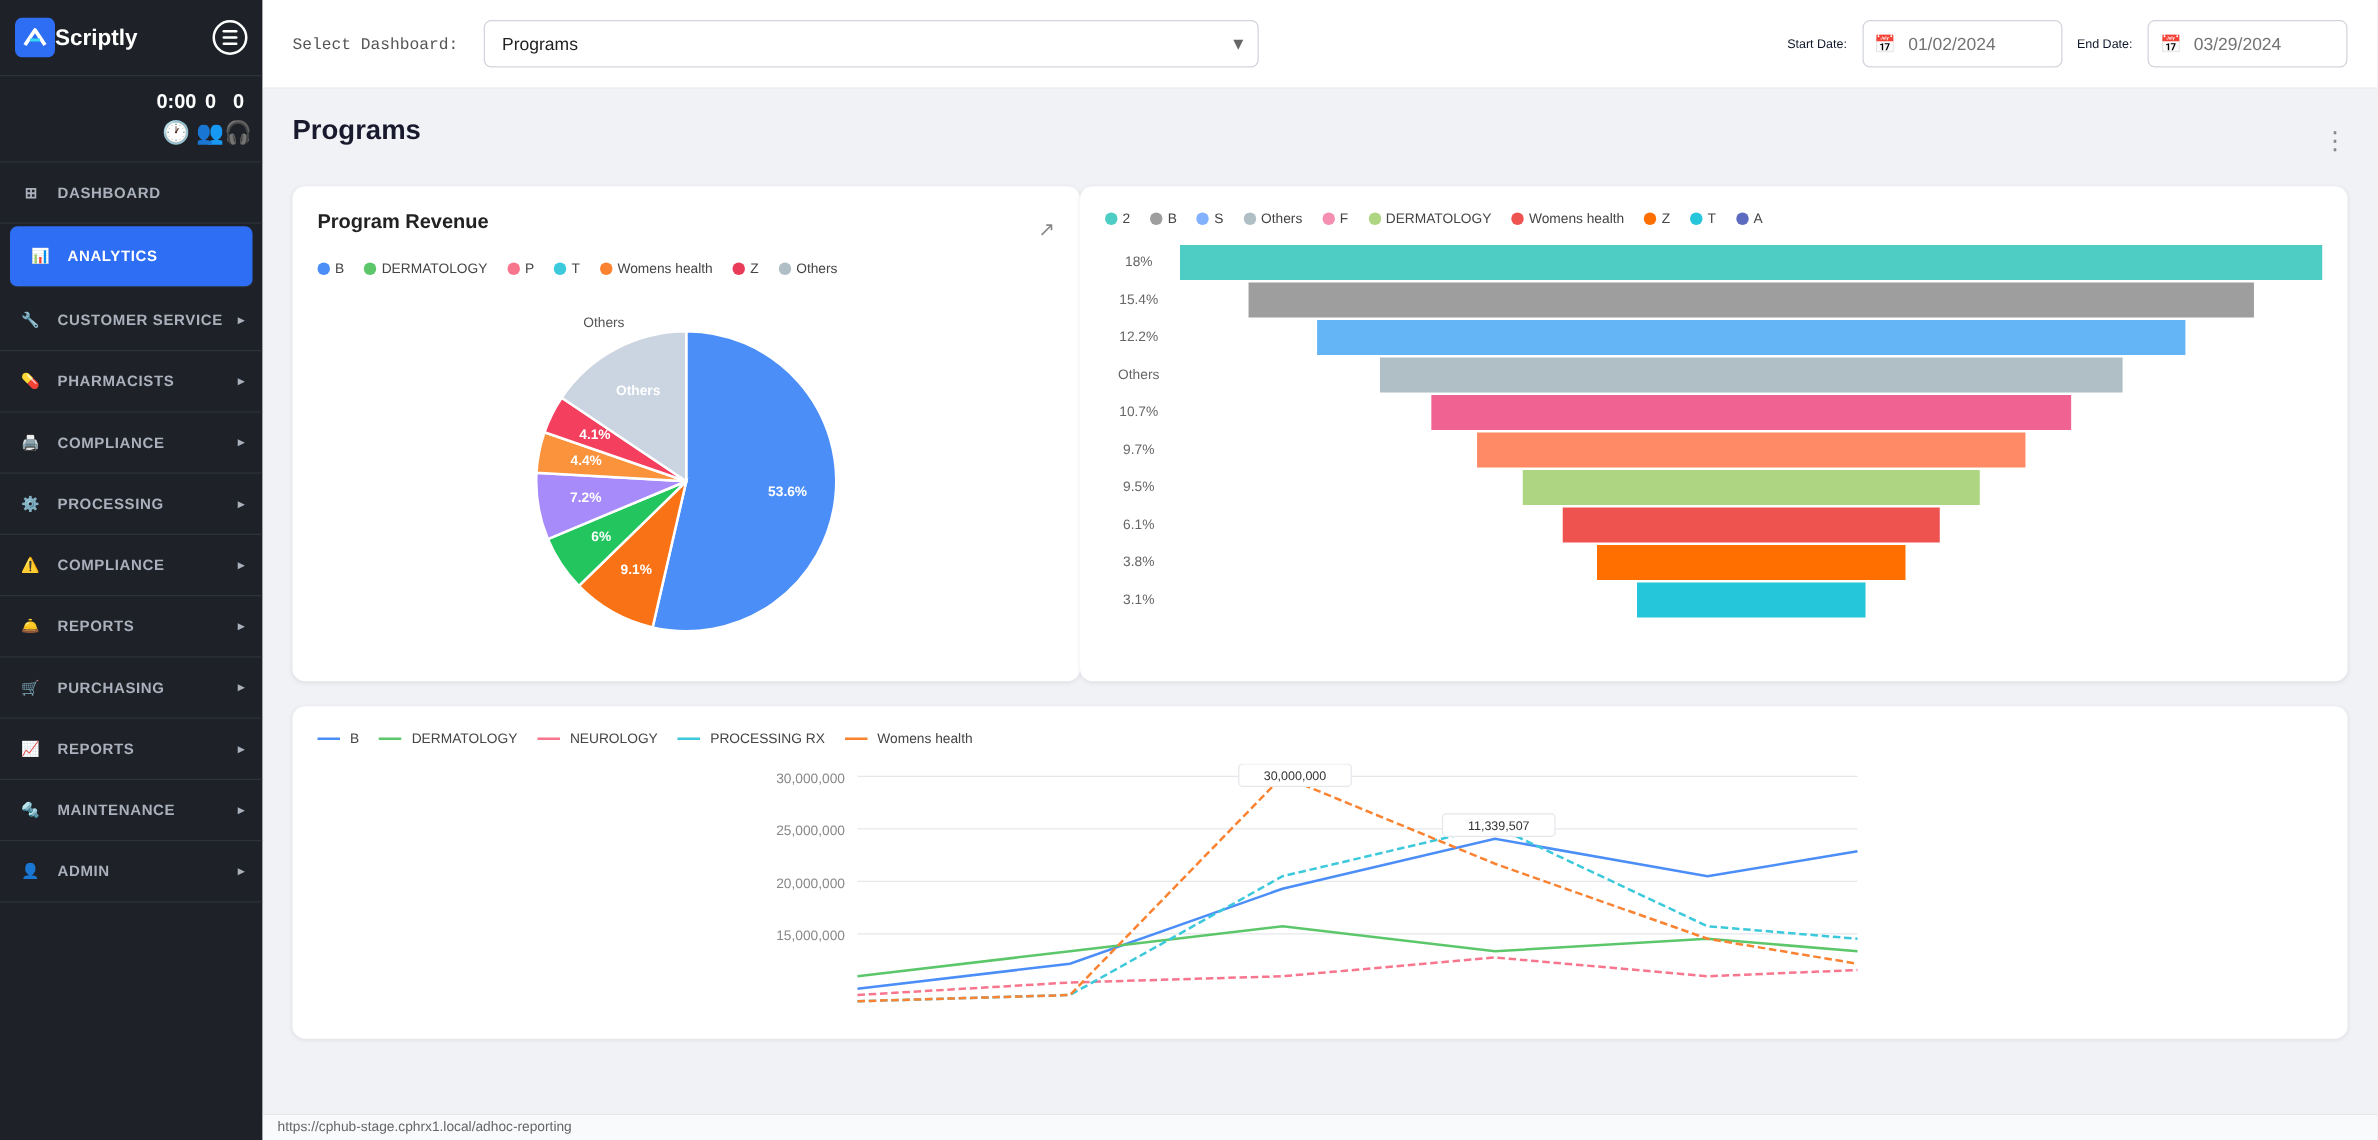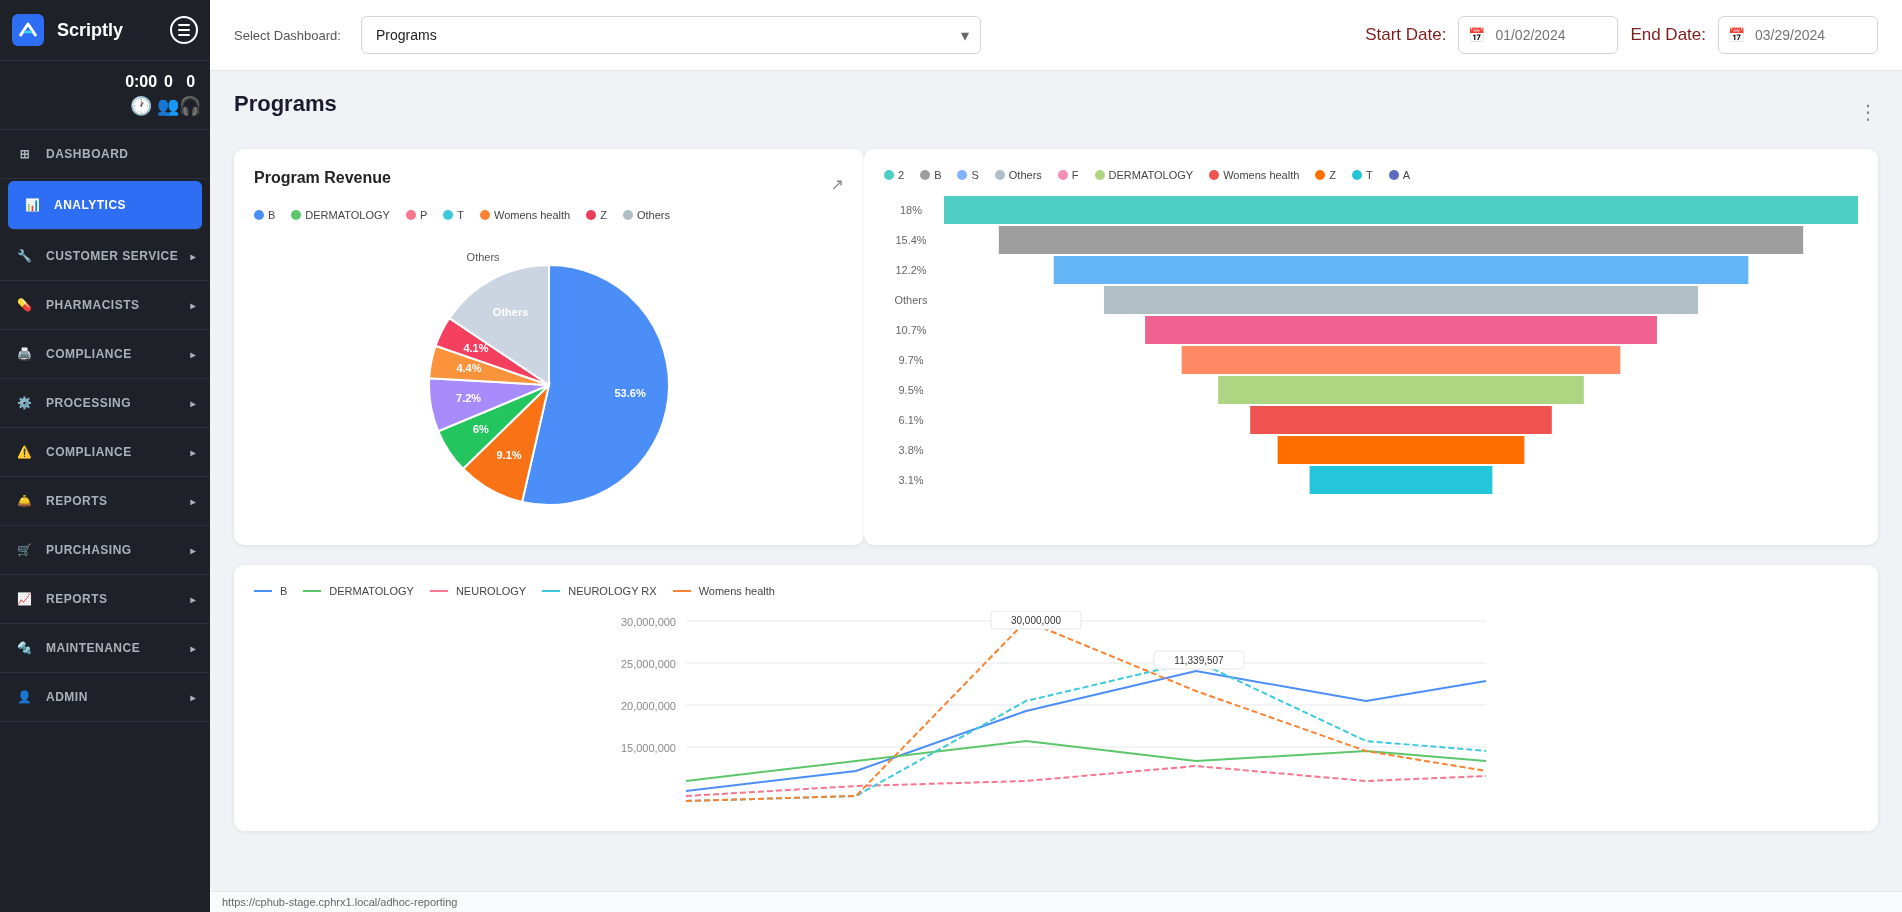--- a/index.html
+++ b/index.html
@@ -16,21 +16,21 @@
       height: 100vh;
       overflow-y: auto;
     }
     .sidebar-logo {
       display: flex;
       align-items: center;
       justify-content: space-between;
       padding: 14px 12px;
       border-bottom: 1px solid #2d3139;
     }
-    .logo-inner { display: flex; align-items: center; gap: 13px; }
+    .logo-inner { display: flex; align-items: center; gap: 0; }
     .logo-icon { width: 32px; height: 32px; }
     .logo-text { font-size: 18px; font-weight: 700; color: #fff; }
     .menu-btn { width: 28px; height: 28px; border: 2px solid #fff; border-radius: 50%; display: flex; align-items: center; justify-content: center; cursor: pointer; }
     .menu-btn span { display: flex; flex-direction: column; gap: 3px; }
     .menu-btn span i { width: 12px; height: 2px; background: #fff; border-radius: 1px; display: block; }
 
     .stats-row {
       display: flex;
       justify-content: flex-end;
       padding: 12px 8px;
@@ -67,21 +67,21 @@
 
     .top-bar {
       background: #fff;
       padding: 16px 24px;
       display: flex;
       align-items: center;
       gap: 20px;
       border-bottom: 1px solid #e5e7eb;
       flex-shrink: 0;
     }
-    .select-label { font-size: 13px; color: #555; white-space: nowrap; }
+    .select-label { font-size: 13px; color: #555; white-space: nowrap; font-family: Liberation Mono, monospace; }
     .select-wrapper {
       flex: 1;
       max-width: 620px;
       position: relative;
     }
     .select-box {
       width: 100%;
       padding: 10px 36px 10px 14px;
       border: 1px solid #d1d5db;
       border-radius: 6px;
@@ -93,21 +93,21 @@
     }
     .select-chevron {
       position: absolute;
       right: 12px;
       top: 50%;
       transform: translateY(-50%);
       pointer-events: none;
       color: #666;
     }
     .date-group { display: flex; align-items: center; gap: 12px; margin-left: auto; }
-    .date-label { font-size: 17px; color: #7f1d1d; }
+    .date-label { font-size: 10px; color: #0f172a; }
     .date-input-wrap { position: relative; }
     .date-input {
       padding: 10px 14px 10px 36px;
       border: 1px solid #d1d5db;
       border-radius: 6px;
       font-size: 14px;
       color: #737373;
       width: 160px;
       background: #fff;
     }
@@ -473,21 +473,21 @@
           <div class="legend-item">
             <span style="display:inline-block;width:18px;height:2px;background:#5cc76a;margin-right:4px;vertical-align:middle;"></span>
             <span>DERMATOLOGY</span>
           </div>
           <div class="legend-item">
             <span style="display:inline-block;width:18px;height:2px;background:#f7768e;margin-right:4px;vertical-align:middle;"></span>
             <span>NEUROLOGY</span>
           </div>
           <div class="legend-item">
             <span style="display:inline-block;width:18px;height:2px;background:#3bc9db;margin-right:4px;vertical-align:middle;"></span>
-            <span>NEUROLOGY RX</span>
+            <span>PROCESSING RX</span>
           </div>
           <div class="legend-item">
             <span style="display:inline-block;width:18px;height:2px;background:#fa8231;margin-right:4px;vertical-align:middle;"></span>
             <span>Womens health</span>
           </div>
         </div>
       <div class="line-chart-area" id="line-chart-area">
         <svg width="100%" height="200" viewBox="0 0 900 200" id="line-chart-svg">
 
           <text x="70" y="15" font-size="11" fill="#888" text-anchor="end">30,000,000</text>

